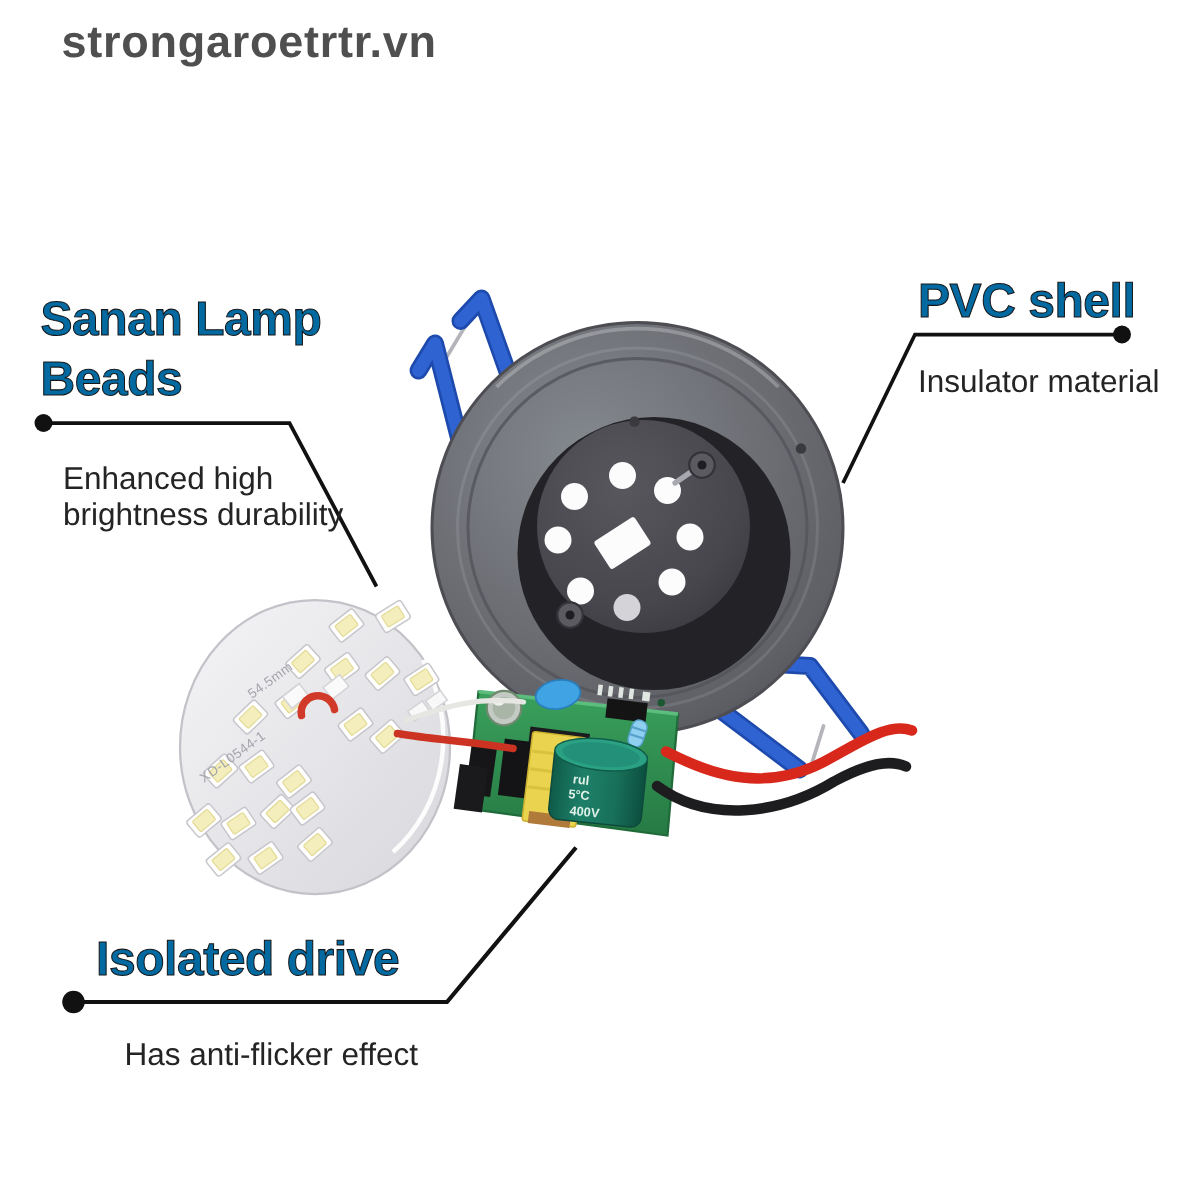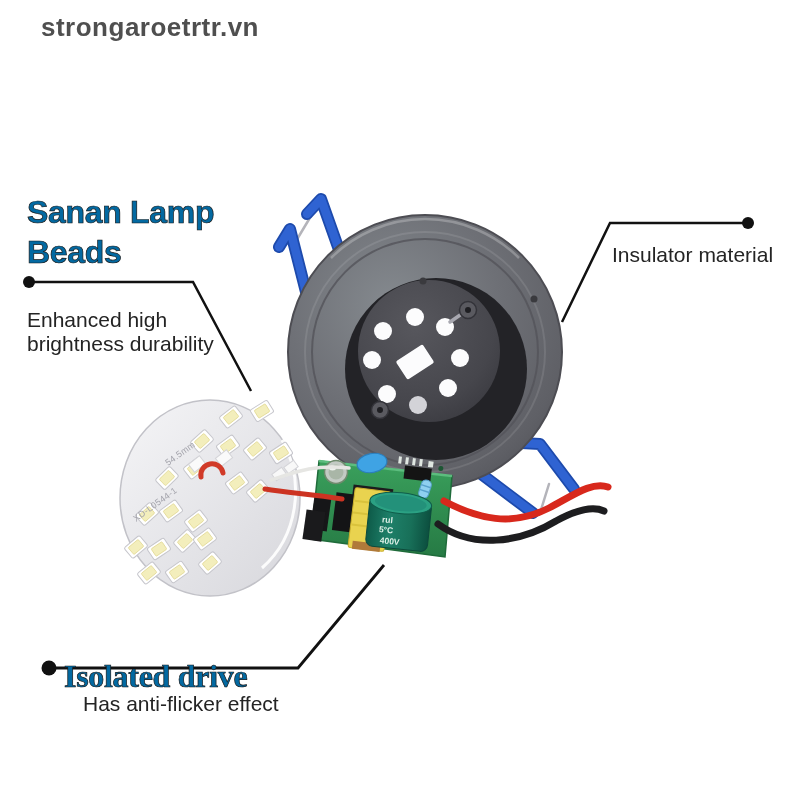--- a/index.html
+++ b/index.html
@@ -3,36 +3,36 @@
 <meta charset="utf-8">
 <style>
   html,body{margin:0;padding:0;background:#fff;}
   .stage{
     position:relative;width:800px;height:800px;background:#ffffff;
     font-family:"Liberation Sans","DejaVu Sans",sans-serif;overflow:hidden;
   }
   .stage svg{position:absolute;left:0;top:0;}
   .watermark{
     position:absolute;left:41px;top:12px;
-    font-size:26px;font-weight:700;letter-spacing:.5px;color:#4f4f4f;
+    font-size:30px;font-weight:700;letter-spacing:.5px;color:#4f4f4f;
   }
   .callout-title{
     position:absolute;white-space:pre-line;color:#0369a1;
     font-size:32px;font-weight:700;line-height:40px;letter-spacing:-.3px;
     -webkit-text-stroke:.7px #161616;
   }
   .callout-sub{
     position:absolute;white-space:pre-line;color:#242424;
     font-size:21px;font-weight:400;line-height:24px;margin-top:17px;
   }
   #c1-title{left:27px;top:192px;}
-  #c1-sub{left:27px;top:291px;}
+  #c1-sub{left:42px;top:291px;}
   #c2-title{left:612px;top:180px;}
   #c2-sub{left:612px;top:226px;}
-  #c3-title{left:64px;top:656px;font-family:Liberation Serif, serif;}
+  #c3-title{left:64px;top:619px;}
   #c3-sub{left:83px;top:675px;}
   .pcb-mark{font-size:9px;fill:#a3a3ab;font-weight:400;letter-spacing:.3px;}
   .cap-mark{font-size:8.5px;fill:#dff1e8;font-weight:700;}
 </style>
 </head>
 <body>
 
 <div class="stage">
 
   <svg width="800" height="800" viewBox="0 0 800 800">
@@ -233,18 +233,19 @@
     </g>
   </svg>
 
   <div class="watermark">strongaroetrtr.vn</div>
 
   <div class="callout-title" id="c1-title">Sanan Lamp
 Beads</div>
   <div class="callout-sub" id="c1-sub">Enhanced high
 brightness durability</div>
 
+  <div class="callout-title" id="c2-title">PVC shell</div>
   <div class="callout-sub" id="c2-sub">Insulator material</div>
 
   <div class="callout-title" id="c3-title">Isolated drive</div>
   <div class="callout-sub" id="c3-sub">Has anti-flicker effect</div>
 
 </div>
 
 </body></html>

